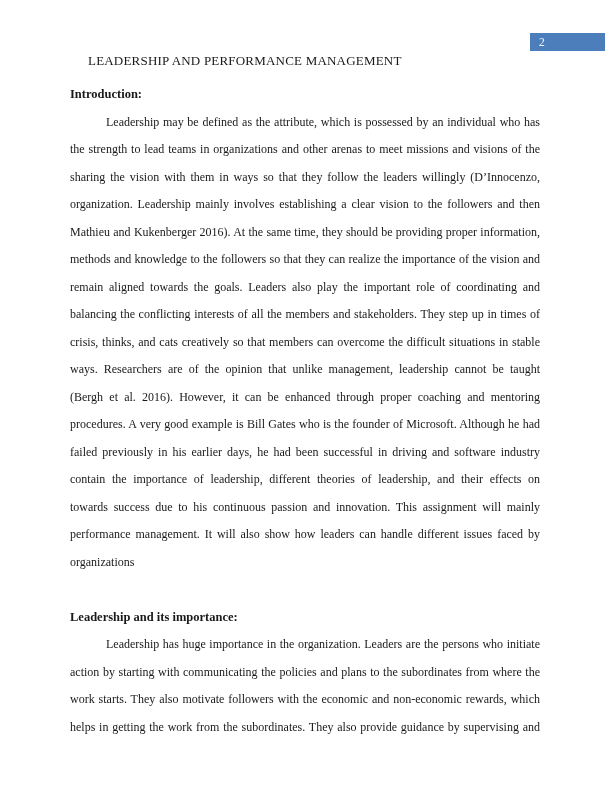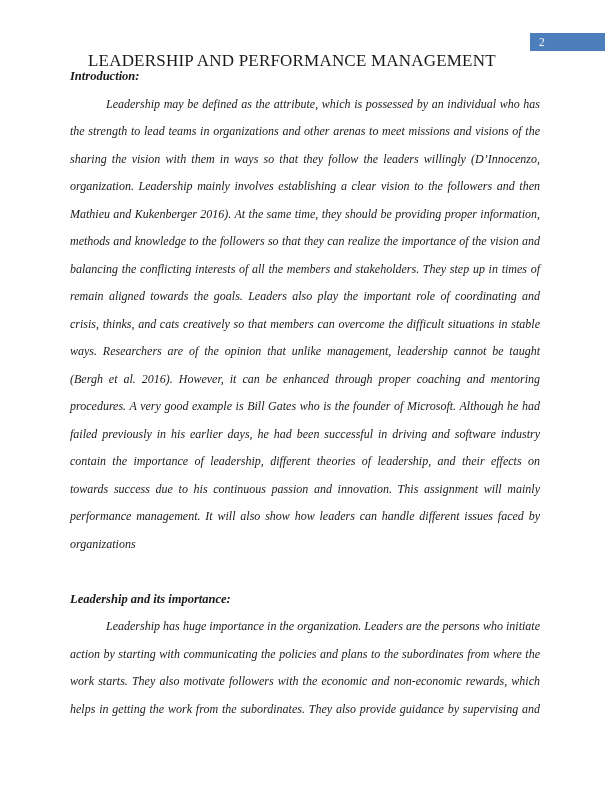--- a/index.html
+++ b/index.html
@@ -27,33 +27,32 @@
     font-size: 11.5px;
     line-height: 18px;
     padding-left: 9px;
     box-sizing: border-box;
     text-align: left;
   }
   .running-head {
     position: absolute;
     left: 88px;
     top: 54px;
-    font-size: 17px;
+    font-size: 13px;
     line-height: 14px;
     letter-spacing: 0.2px;
     white-space: nowrap;
   }
   .doc-body {
     position: absolute;
     left: 70px;
-    top: 63px;
+    top: 81px;
     width: 470px;
     font-size: 12px;
     line-height: 27.5px;
-    font-style: italic;
   }
   .section-heading {
     font-weight: bold;
     font-size: 12.5px;
     line-height: 27.5px;
     margin: 0;
     text-align: left;
   }
   .para {
     margin: 0;
@@ -93,23 +92,23 @@
           <div class="line">the strength to lead teams in organizations and other arenas to meet missions and visions of the</div>
 
           <div class="line">sharing the vision with them in ways so that they follow the leaders willingly (D’Innocenzo,</div>
 
           <div class="line">organization. Leadership mainly involves establishing a clear vision to the followers and then</div>
 
           <div class="line">Mathieu and Kukenberger 2016). At the same time, they should be providing proper information,</div>
 
           <div class="line">methods and knowledge to the followers so that they can realize the importance of the vision and</div>
 
+          <div class="line">remain aligned towards the goals. Leaders also play the important role of coordinating and</div>
+
           <div class="line">balancing the conflicting interests of all the members and stakeholders. They step up in times of</div>
-
-          <div class="line">remain aligned towards the goals. Leaders also play the important role of coordinating and</div>
 
           <div class="line">crisis, thinks, and cats creatively so that members can overcome the difficult situations in stable</div>
 
           <div class="line">ways. Researchers are of the opinion that unlike management, leadership cannot be taught</div>
 
           <div class="line">(Bergh et al. 2016). However, it can be enhanced through proper coaching and mentoring</div>
 
           <div class="line">procedures. A very good example is Bill Gates who is the founder of Microsoft. Although he had</div>
 
           <div class="line">failed previously in his earlier days, he had been successful in driving and software industry</div>

